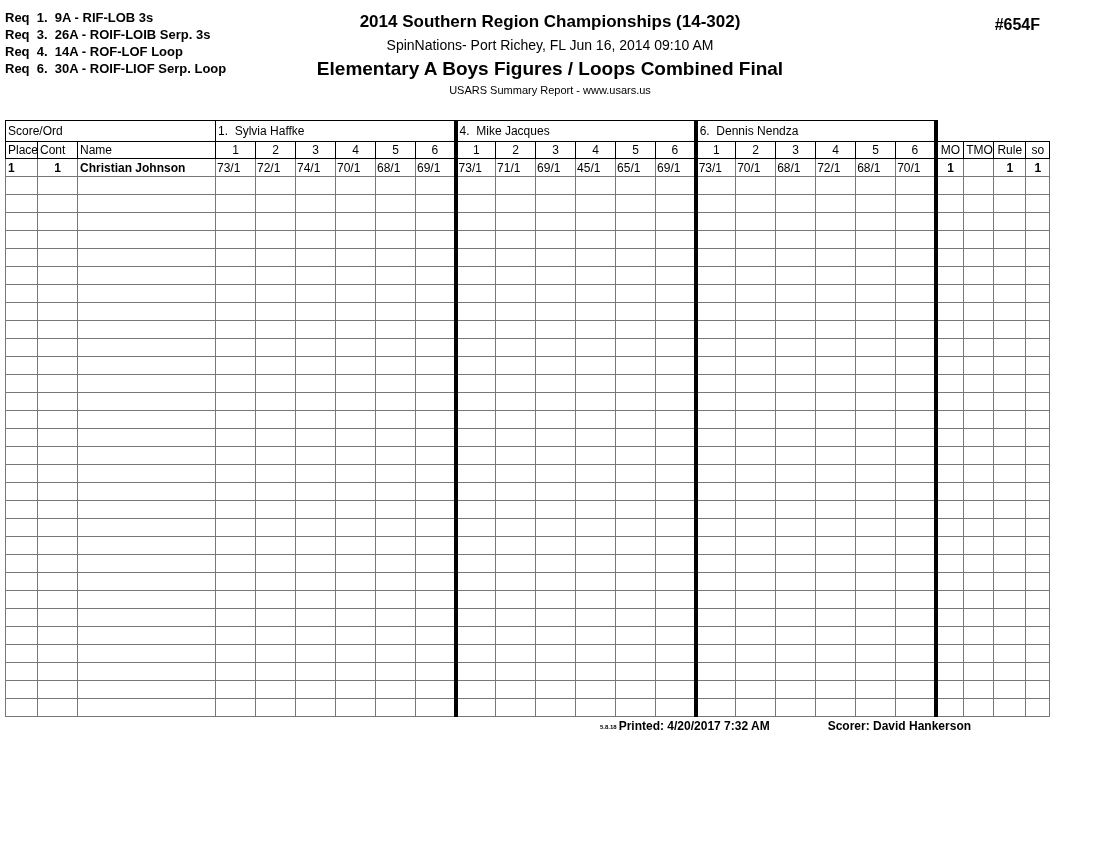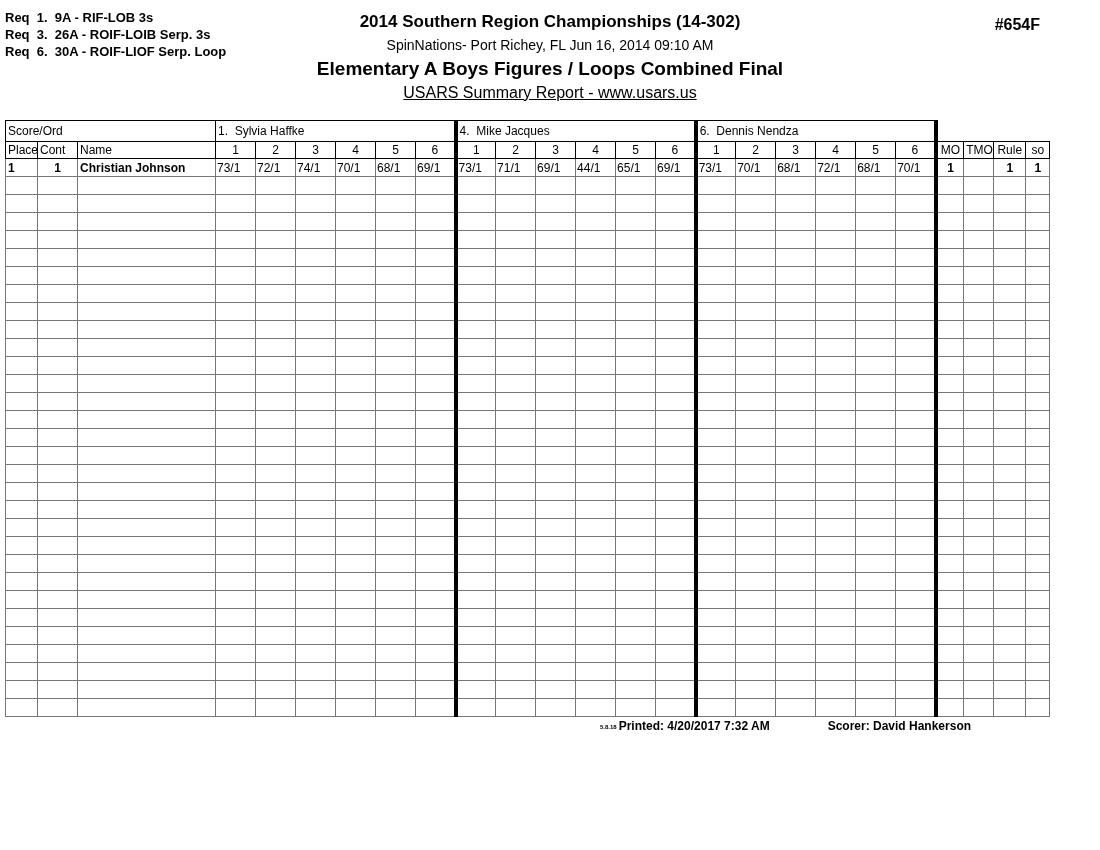--- a/index.html
+++ b/index.html
@@ -13,21 +13,21 @@
   .page-header { position: relative; height: 120px; }
   .reqs {
     position: absolute; left: 5px; top: 9px;
     font-weight: bold; font-size: 13px; line-height: 17px;
     white-space: pre;
   }
   .titles { text-align: center; padding-top: 12px; }
   .title1 { font-size: 17px; font-weight: bold; line-height: 20px; }
   .title2 { font-size: 14px; margin-top: 5px; }
   .title3 { font-size: 19px; font-weight: bold; margin-top: 5px; }
-  .title4 { font-size: 16px; margin-top: 4px; text-decoration: underline; }
+  .title4 { font-size: 11px; margin-top: 4px; }
   .report-num { position: absolute; right: 60px; top: 16px; font-size: 16px; font-weight: bold; }
 
   table {
     border-collapse: collapse; table-layout: fixed;
     margin-left: 5px; width: 1044px;
     font-size: 12px;
   }
   col.c-place { width: 32px; }
   col.c-cont  { width: 40px; }
   col.c-name  { width: 138px; }
@@ -60,21 +60,21 @@
     font-size: 12px; display: flex; align-items: center;
   }
   .footer .ver { font-size: 6px; font-weight: bold; margin-right: 2px; margin-top: 1px; }
   .footer .printed { font-weight: bold; }
   .footer .scorer { font-weight: bold; margin-left: 58px; }
 </style>
 </head>
 <body>
 
 <div class="page-header">
-  <div class="reqs"><div>Req  1.  9A - RIF-LOB 3s</div><div>Req  3.  26A - ROIF-LOIB Serp. 3s</div><div>Req  6.  30A - ROIF-LIOF Serp. Loop</div></div>
+  <div class="reqs"><div>Req  1.  9A - RIF-LOB 3s</div><div>Req  3.  26A - ROIF-LOIB Serp. 3s</div><div>Req  4.  14A - ROF-LOF Loop</div><div>Req  6.  30A - ROIF-LIOF Serp. Loop</div></div>
   <div class="titles">
     <div class="title1">2014 Southern Region Championships (14-302)</div>
     <div class="title2">SpinNations- Port Richey, FL Jun 16, 2014  09:10 AM</div>
     <div class="title3">Elementary A Boys Figures / Loops Combined Final</div>
     <div class="title4">USARS Summary Report - www.usars.us</div>
   </div>
   <div class="report-num">#654F</div>
 </div>
 
 <table>
@@ -148,21 +148,21 @@
         <td class="b l">Christian Johnson</td>
         <td class="score">73/1</td>
         <td class="score">72/1</td>
         <td class="score">74/1</td>
         <td class="score">70/1</td>
         <td class="score">68/1</td>
         <td class="score thickR">69/1</td>
         <td class="score">73/1</td>
         <td class="score">71/1</td>
         <td class="score">69/1</td>
-        <td class="score">44/1</td>
+        <td class="score">45/1</td>
         <td class="score">65/1</td>
         <td class="score thickR">69/1</td>
         <td class="score">73/1</td>
         <td class="score">70/1</td>
         <td class="score">68/1</td>
         <td class="score">72/1</td>
         <td class="score">68/1</td>
         <td class="score thickR">70/1</td>
         <td class="b c">1</td>
         <td class="b c"></td>

